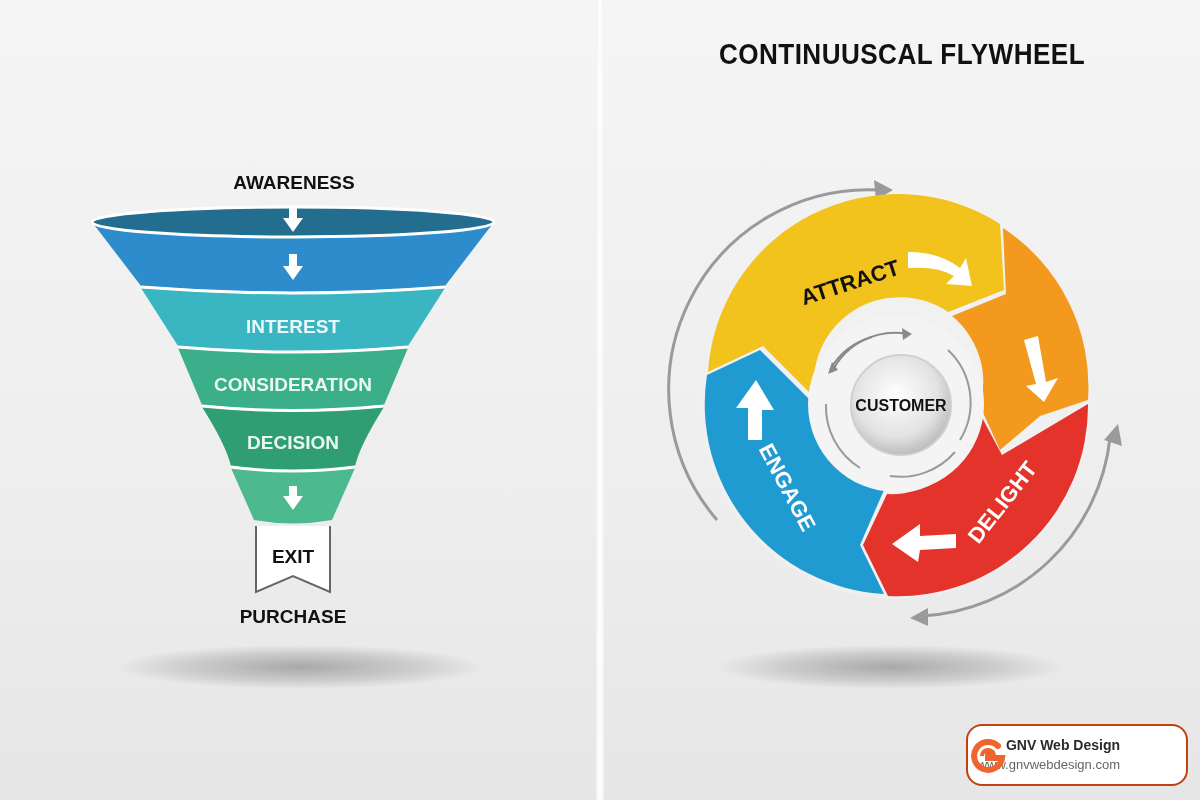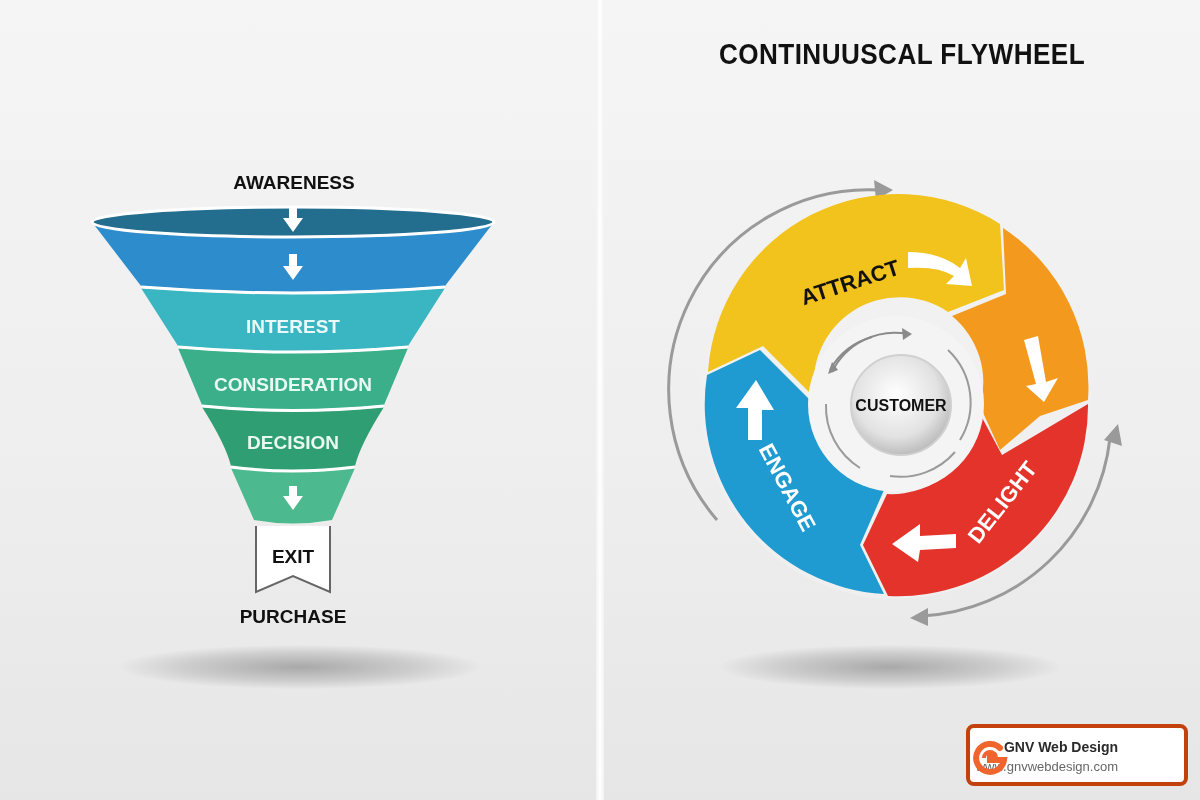--- a/index.html
+++ b/index.html
@@ -25,21 +25,21 @@
     letter-spacing: 0.5px; color: #111;
     transform: scaleX(0.9);
   }
   svg { position: absolute; left: 0; top: 0; }
   .shadow {
     position: absolute; border-radius: 50%;
     background: radial-gradient(ellipse at center, rgba(0,0,0,0.28) 0%, rgba(0,0,0,0.12) 45%, rgba(0,0,0,0) 72%);
   }
   .brand {
     position: absolute; left: 966px; top: 724px; width: 222px; height: 62px;
-    background: #ffffff; border: 4px solid #c2410c; border-radius: 8px;
+    background: #ffffff; border: 2px solid #c2410c; border-radius: 16px;
     box-sizing: border-box;
   }
   .brand-name {
     position: absolute; right: 66px; top: 11px; font-weight: bold;
     font-size: 14px; color: #2a2a2a;
   }
   .brand-url {
     position: absolute; right: 66px; top: 31px; font-size: 13px; color: #666;
   }
   .brand-logo { position: absolute; right: 12px; top: 10px; width: 40px; height: 40px; }

